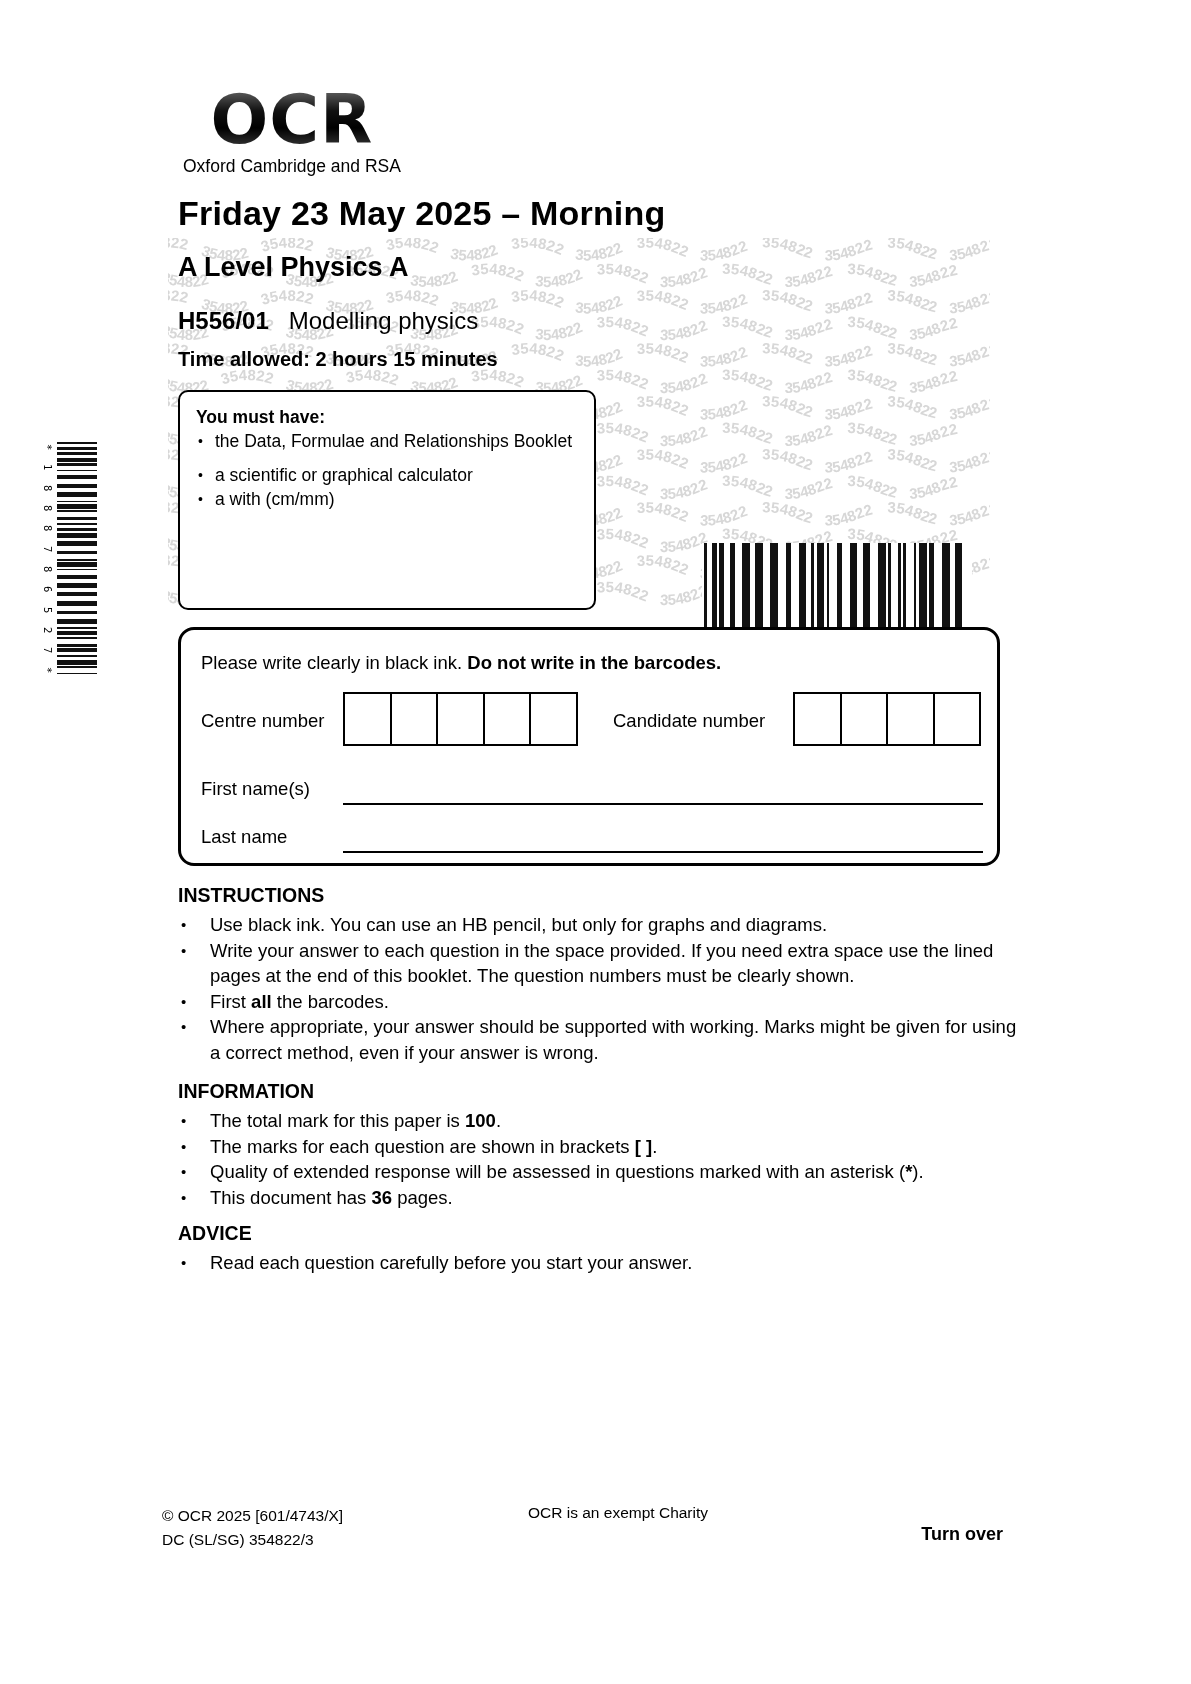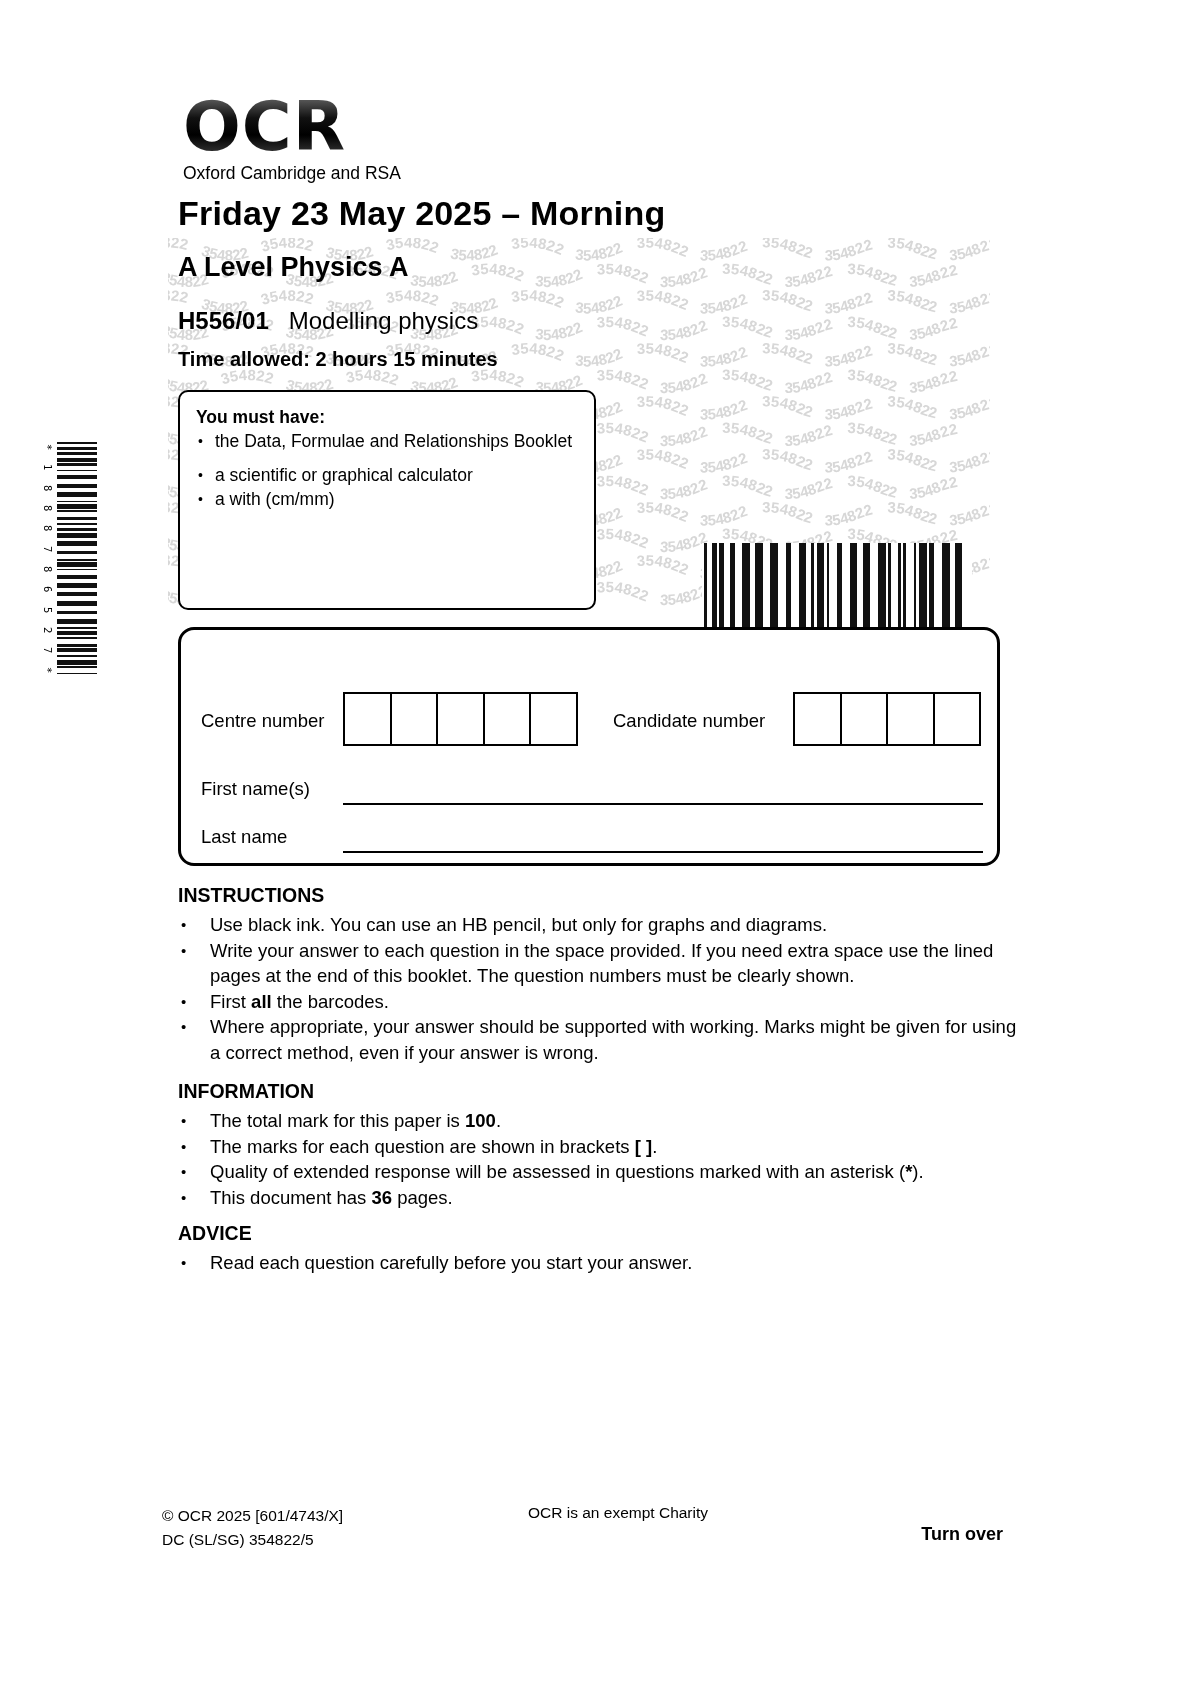--- a/index.html
+++ b/index.html
@@ -4,21 +4,21 @@
 <style>
   html,body{margin:0;padding:0;}
   body{
     width:1191px;height:1684px;position:relative;background:#ffffff;color:#000;
     font-family:"Liberation Sans",sans-serif;overflow:hidden;
   }
   .abs{position:absolute;}
   #watermark{left:168px;top:238px;width:822px;height:372px;z-index:0;pointer-events:none;overflow:hidden;}
 
   
-  .logo{left:183px;top:91px;z-index:1;}
+  .logo{left:183px;top:84px;z-index:1;text-align:center;}
   .logo-text{
     font-family:"DejaVu Sans",sans-serif;font-size:68px;font-weight:800;line-height:1.05;letter-spacing:1px;
     background:linear-gradient(180deg,#777 0%,#111 38%,#000 62%,#4a4a4a 100%);
     -webkit-background-clip:text;background-clip:text;color:transparent;
   }
   .logo-sub{font-size:17.5px;margin-top:1px;color:#000;}
 
   .title{left:178px;top:194px;font-size:34px;font-weight:bold;z-index:1;letter-spacing:.2px;}
   .qualification{left:178px;top:252px;font-size:27px;font-weight:bold;z-index:1;}
   .paper-line{left:178px;top:307px;font-size:24px;z-index:1;}
@@ -306,20 +306,21 @@
       <span>5</span>
       <span>5</span>
       <span>6</span>
       <span>0</span>
       <span>1</span>
       <span>*</span>
     </div>
 </div>
 
 <div class="abs candidate-box">
+  <div class="cb-notice"><span>Please write clearly in black ink. </span><strong>Do not write in the barcodes.</strong></div>
   <div class="cb-label centre-label">Centre number</div>
   <div class="grid centre-grid">
       <div class="cell"></div>
       <div class="cell"></div>
       <div class="cell"></div>
       <div class="cell"></div>
       <div class="cell"></div>
     </div>
   <div class="cb-label cand-label">Candidate number</div>
   <div class="grid cand-grid">
@@ -377,16 +378,16 @@
 <div class="abs section-heading" id="advice-heading">ADVICE</div>
 <div class="abs bullets" id="advice-list">
     <div class="bullet-item">
       <span class="bullet-dot">•</span>
       <span class="bullet-text"><span>Read each question carefully before you start your answer.</span></span>
     </div>
   </div>
 
 <div class="abs footer-left">
   <div>© OCR 2025  [601/4743/X]</div>
-  <div>DC (SL/SG) 354822/5</div>
+  <div>DC (SL/SG) 354822/3</div>
 </div>
 <div class="abs footer-center">OCR is an exempt Charity</div>
 <div class="abs footer-right">Turn over</div>
 
 </body></html>

